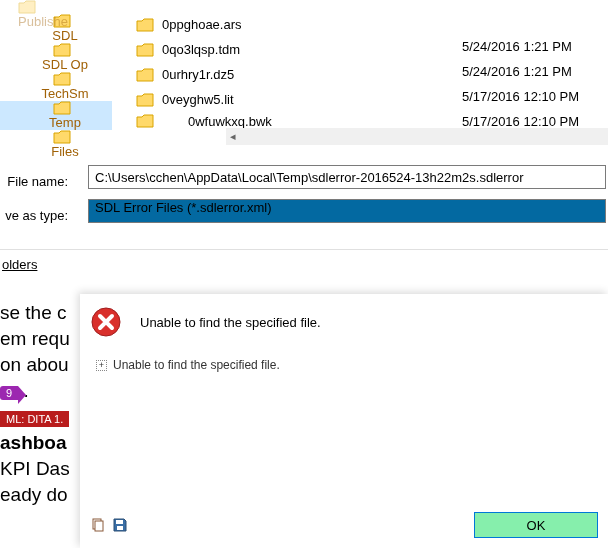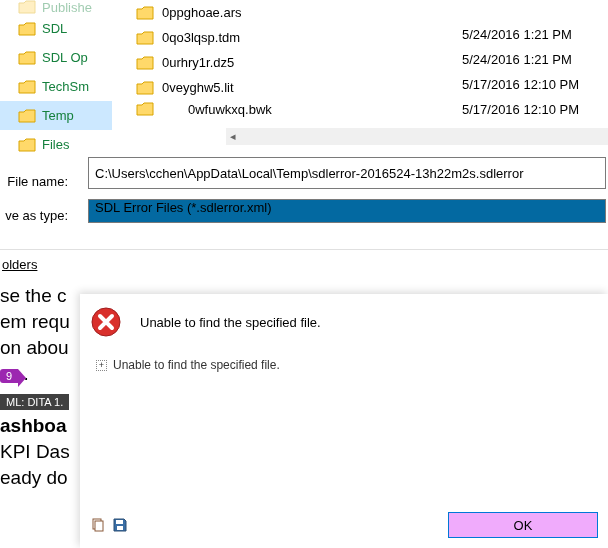--- a/index.html
+++ b/index.html
@@ -1,59 +1,59 @@
 <!DOCTYPE html>
 <html><head>
   <meta charset="utf-8">
   <style>
     * { box-sizing: border-box; margin: 0; padding: 0; font-family: "Segoe UI", Arial, sans-serif; }
     body { width: 608px; height: 548px; overflow: hidden; background: #fff; font-size: 12px; position: relative; }
     
     .top-area { display: flex; height: 145px; }
     .tree { width: 112px; padding-top: 0px; }
-    .tree-item { display: flex; align-items: center; height: 29px; padding-left: 18px; font-size: 13px; color: #15803d; cursor: default; }
+    .tree-item { display: flex; align-items: center; height: 29px; padding-left: 18px; font-size: 13px; color: #a16207; cursor: default; flex-direction: column; }
     .tree-item.selected { background: #cce8ff; }
     .tree-item .folder-icon { width: 18px; height: 14px; margin-right: 6px; display: inline-flex; }
     
-    .file-list { flex: 1; padding-top: 0; position: relative; }
+    .file-list { flex: 1; padding-top: 12px; position: relative; }
     .file-row { display: flex; align-items: center; height: 25px; padding-left: 24px; font-size: 13px; }
     .file-row .folder-icon, .file-row .file-icon { width: 18px; height: 14px; margin-right: 8px; display: inline-flex; flex-shrink: 0; }
     .file-name { flex: 0 0 300px; }
     .file-date { color: #000; margin-top: 44px; }
     .scroll-ind { position: absolute; left: 114px; bottom: 0; right: 0; height: 17px; background: #f0f0f0; }
     .scroll-ind .arrow { position: absolute; left: 4px; top: 2px; color: #666; font-size: 11px; }
     
     .fields-area { padding: 10px 0 0 0; }
     .field-row { display: flex; align-items: flex-end; height: 34px; gap: 12px; }
     .field-label { width: 76px; text-align: right; padding-right: 8px; font-size: 13px; }
-    .field-input { flex: 1; height: 32px; border: 1px solid #7a7a7a; padding: 0 6px; font-size: 13px; margin-right: 2px; }
+    .field-input { flex: 1; height: 24px; border: 1px solid #7a7a7a; padding: 0 6px; font-size: 13px; margin-right: 2px; }
     .field-select { flex: 1; height: 24px; border: 1px solid #7a7a7a; padding: 0 6px; font-size: 13px; background: #0369a1; margin-right: 2px; position: relative; }
     
     .bottom-bar { margin-top: 26px; height: 30px; display: flex; align-items: center; padding-left: 2px; border-top: 1px solid #e0e0e0; }
     .bottom-bar-text { font-size: 13px; text-decoration: underline; }
     
-    .bg-text { position: absolute; left: 0; top: 285px; font-family: Arial, sans-serif; color: #000; width: 80px; overflow: hidden; }
+    .bg-text { position: absolute; left: 0; top: 302px; font-family: Arial, sans-serif; color: #000; width: 80px; overflow: hidden; }
     .bg-line { font-size: 19px; white-space: nowrap; margin-bottom: 4px; }
     .bg-line.bold { font-weight: bold; }
     .badge1 { display: inline-block; background: #9c27b0; color: #fff; font-size: 11px; padding: 1px 6px; border-radius: 3px 0 0 3px; position: relative; }
     .badge1::after { content: ""; position: absolute; right: -8px; top: 0; border-top: 9px solid transparent; border-bottom: 9px solid transparent; border-left: 8px solid #9c27b0; }
-    .badge2 { display: inline-block; background: #404040; color: #fff; font-size: 11px; padding: 2px 6px; }
+    .badge2 { display: inline-block; background: #b91c1c; color: #fff; font-size: 11px; padding: 2px 6px; }
     
     .error-dialog { position: absolute; left: 80px; top: 294px; right: 0; bottom: 0; background: #fff; box-shadow: -2px -2px 8px rgba(0,0,0,0.15); }
     .error-header { display: flex; align-items: center; padding: 12px 10px 8px 10px; }
     .error-icon-wrap { width: 32px; height: 32px; margin-right: 18px; }
     .error-title { font-size: 13px; }
     .error-body { margin: 6px 10px 10px 10px; height: 150px; background: #fff; border: none; padding: 6px; }
     .tree-node { font-size: 12px; color: #333; display: flex; align-items: center; }
     .tree-expand { width: 11px; height: 11px; border: 1px dotted #888; margin-right: 6px; display: inline-flex; align-items: center; justify-content: center; font-size: 9px; line-height: 1; }
     .error-footer { display: flex; align-items: center; padding: 0 10px 10px 10px; }
     .footer-icons { display: flex; gap: 6px; }
     .footer-icon { width: 16px; height: 16px; display: inline-flex; }
     .spacer { flex: 1; }
-    .ok-btn { width: 150px; height: 26px; border: 1px solid #0078d7; background: #f0abfc; font-size: 13px; cursor: pointer; }
+    .ok-btn { width: 124px; height: 26px; border: 1px solid #0078d7; background: #86efac; font-size: 13px; cursor: pointer; }
     
     svg.folder { width: 18px; height: 14px; }
   </style>
 </head>
 <body>
 
 <div class="top-area">
   <div class="tree">
     <div class="tree-item" style="opacity:0.4;padding-top:0;height:14px;align-items:flex-start;">
       <span class="folder-icon">

